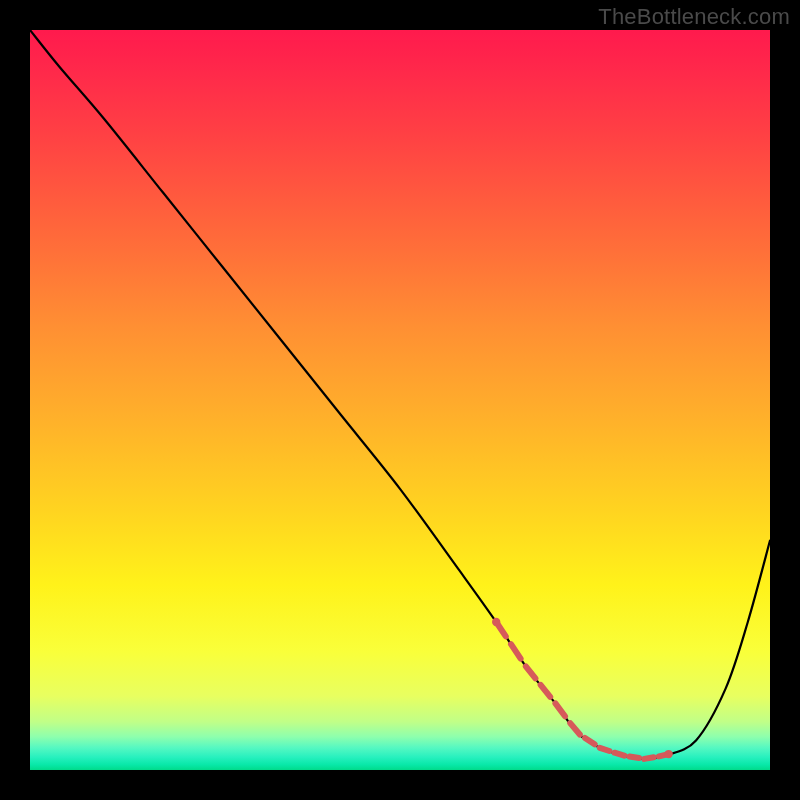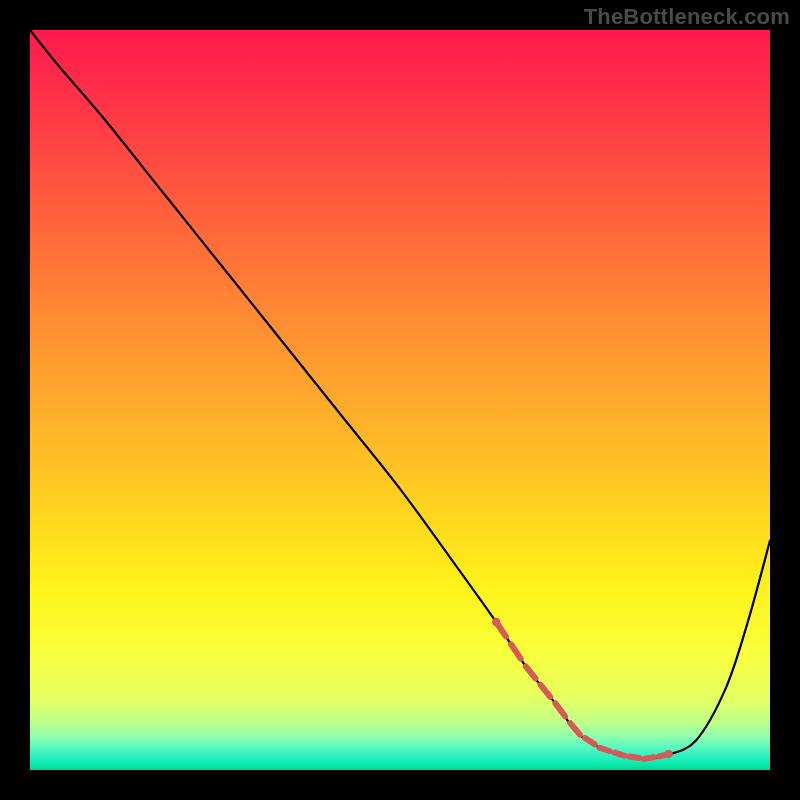--- a/index.html
+++ b/index.html
@@ -16,21 +16,21 @@
     width: 800px;
     height: 800px;
     background: #000;
   }
   .attribution {
     position: absolute;
     top: 4px;
     right: 10px;
     color: #4a4a4a;
     font-size: 22px;
-    font-weight: 700;
+    font-weight: 400;
     letter-spacing: 0.2px;
     z-index: 20;
   }
   .plot {
     position: absolute;
     left: 30px;
     top: 30px;
     width: 740px;
     height: 740px;
     overflow: hidden;

